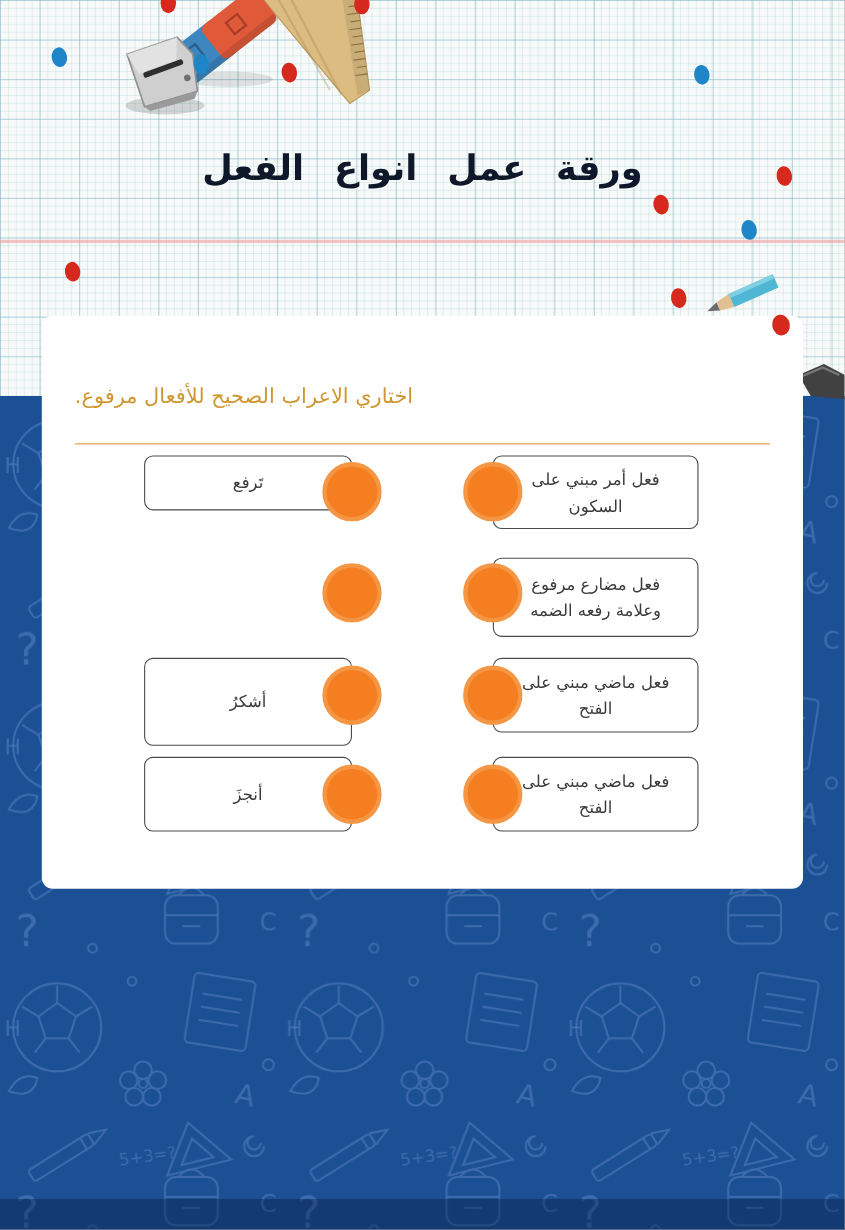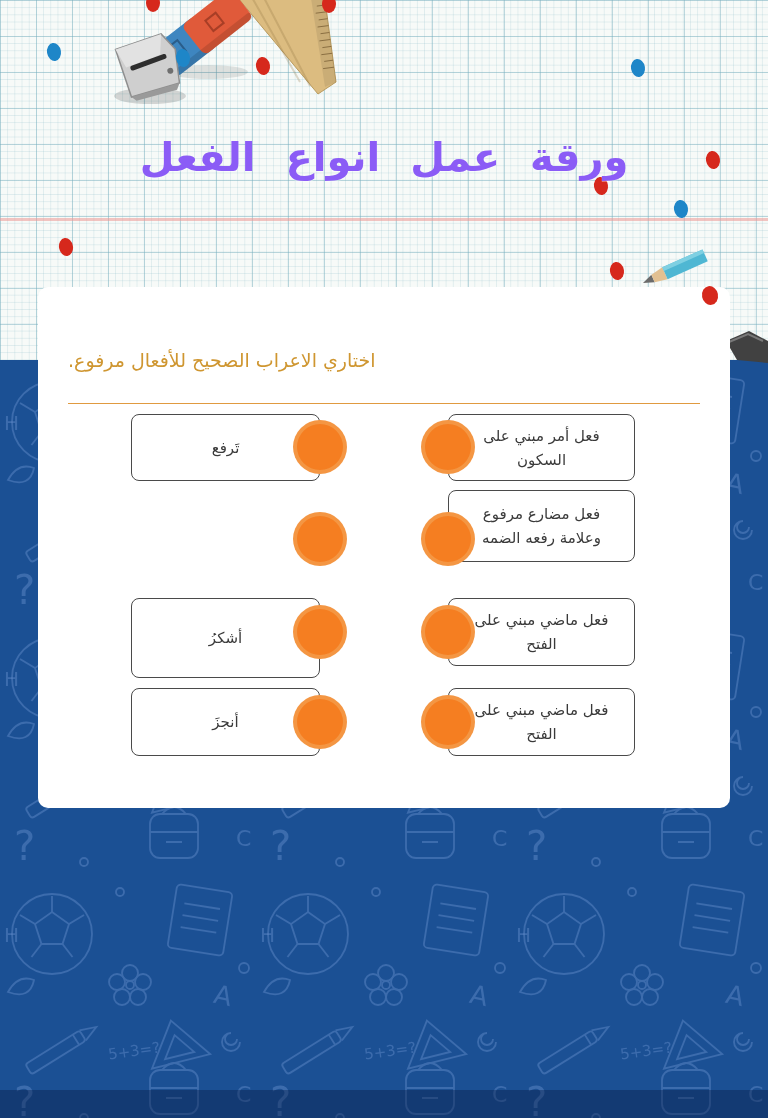--- a/index.html
+++ b/index.html
@@ -19,41 +19,41 @@
     background:rgba(236,152,148,0.55);}
 
   
   .blueboard{position:absolute;left:0;top:360px;width:768px;height:758px;background:#1b5094;}
   .blueboard svg{position:absolute;left:0;top:0;}
   .bottombar{position:absolute;left:0;top:1090px;width:768px;height:28px;
     background:rgba(7,23,62,0.38);}
 
   
   .title{position:absolute;left:0;top:134px;width:768px;text-align:center;
-    direction:rtl;font-size:40px;font-weight:bold;color:#8b5cf6;
+    direction:rtl;font-size:32px;font-weight:bold;color:#0f172a;
     word-spacing:16px;letter-spacing:1px;z-index:2;text-shadow:0 1px 0 rgba(255,255,255,0.4);}
 
   
   .card{position:absolute;left:38px;top:287px;width:692px;height:521px;
     background:#ffffff;border-radius:10px;z-index:3;}
   .instruction{position:absolute;left:30px;top:62px;direction:rtl;
     font-size:19px;color:#cf9630;}
   .rule{position:absolute;left:30px;right:30px;top:116px;height:0;
     border-top:1px solid #e09a40;}
 
   .match-box{position:absolute;border:1px solid #4a4a4a;border-radius:8px;
     background:#fff;display:flex;align-items:center;justify-content:center;
     text-align:center;font-size:15px;color:#3a3a3a;direction:rtl;
     padding:0 24px;box-sizing:border-box;line-height:1.6;}
-  .b-l1{left:93px;top:127px;width:189px;height:67px;}
+  .b-l1{left:93px;top:127px;width:189px;height:50px;}
   .b-l2{left:93px;top:218px;width:189px;height:67px;}
   .b-l3{left:93px;top:311px;width:189px;height:80px;}
   .b-l4{left:93px;top:401px;width:189px;height:68px;}
   .b-r1{left:410px;top:127px;width:187px;height:67px;}
-  .b-r2{left:410px;top:203px;width:187px;height:72px;text-align:center;}
+  .b-r2{left:410px;top:220px;width:187px;height:72px;text-align:center;}
   .b-r3{left:410px;top:311px;width:187px;height:68px;}
   .b-r4{left:410px;top:401px;width:187px;height:68px;}
 
   .dot-btn{position:absolute;width:46px;height:46px;border-radius:50%;
     background:#f57e21;border:4px solid rgba(244,166,90,0.6);
     box-sizing:content-box;z-index:4;cursor:pointer;}
   .c-l1{left:255px;top:133px;} .c-l2{left:255px;top:225px;}
   .c-l3{left:255px;top:318px;} .c-l4{left:255px;top:408px;}
   .c-r1{left:383px;top:133px;} .c-r2{left:383px;top:225px;}
   .c-r3{left:383px;top:318px;} .c-r4{left:383px;top:408px;}

